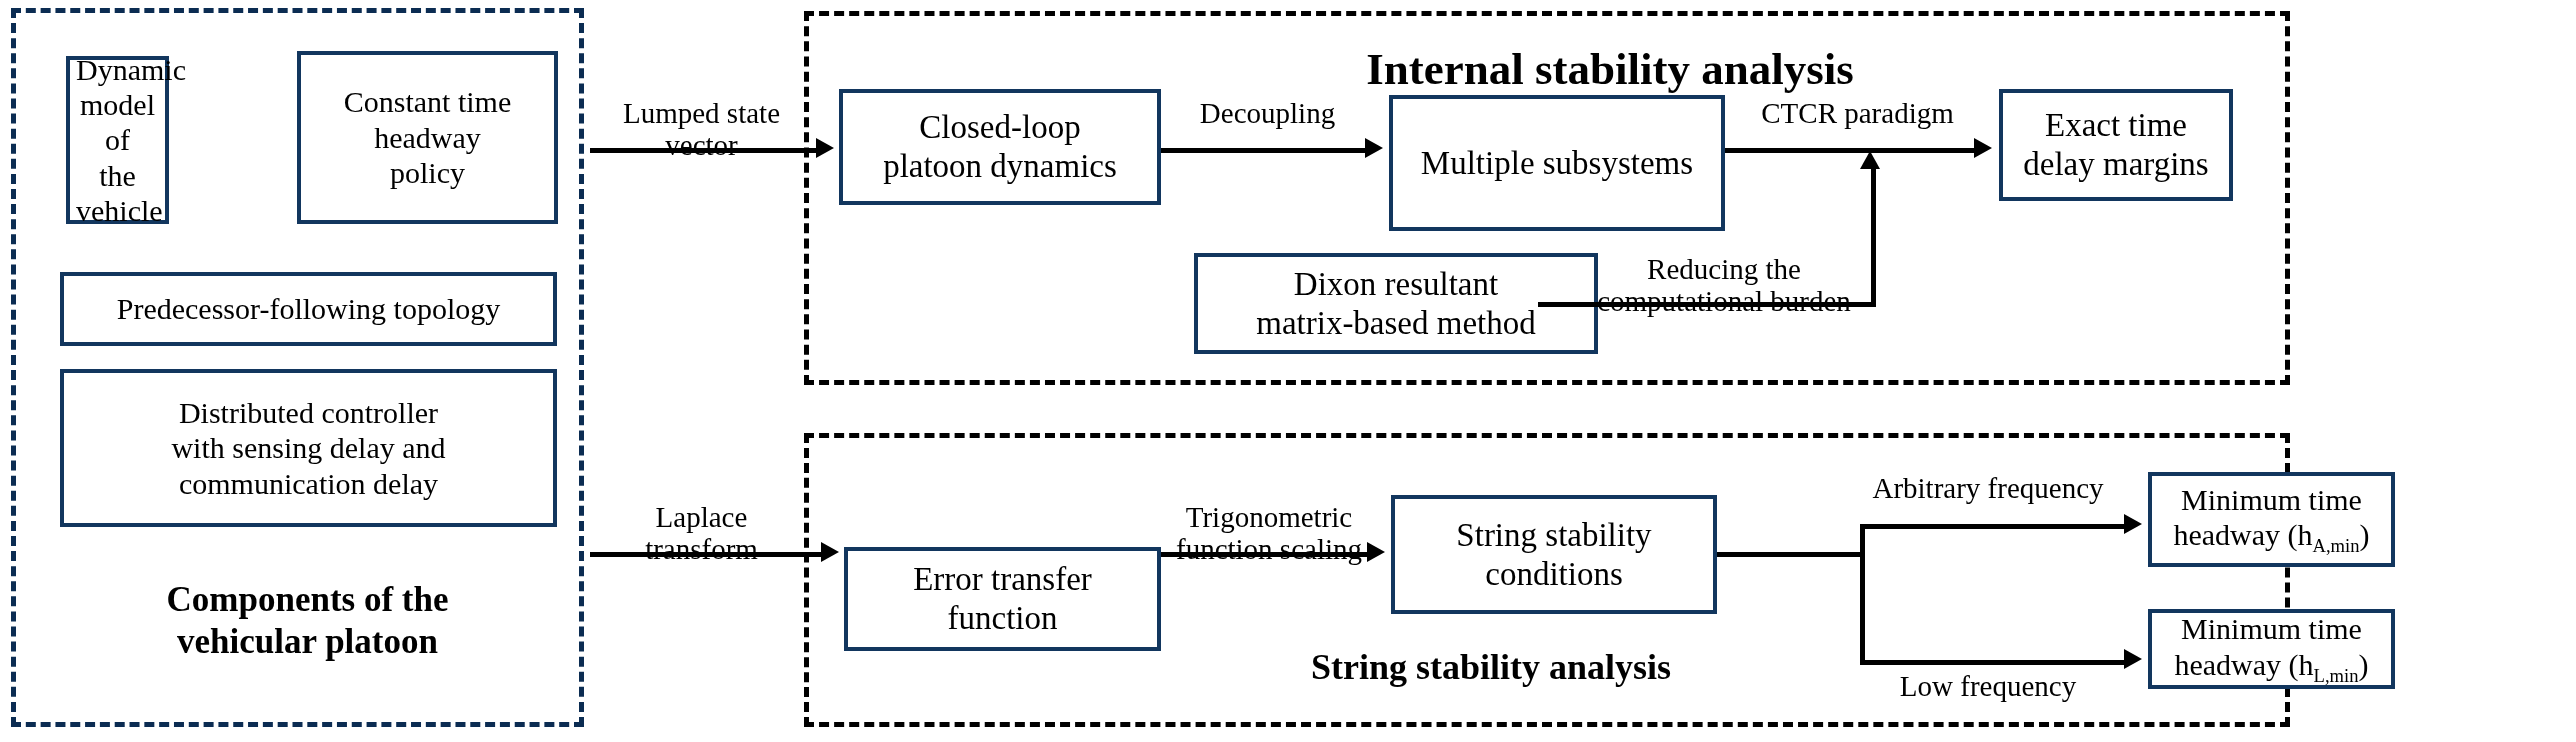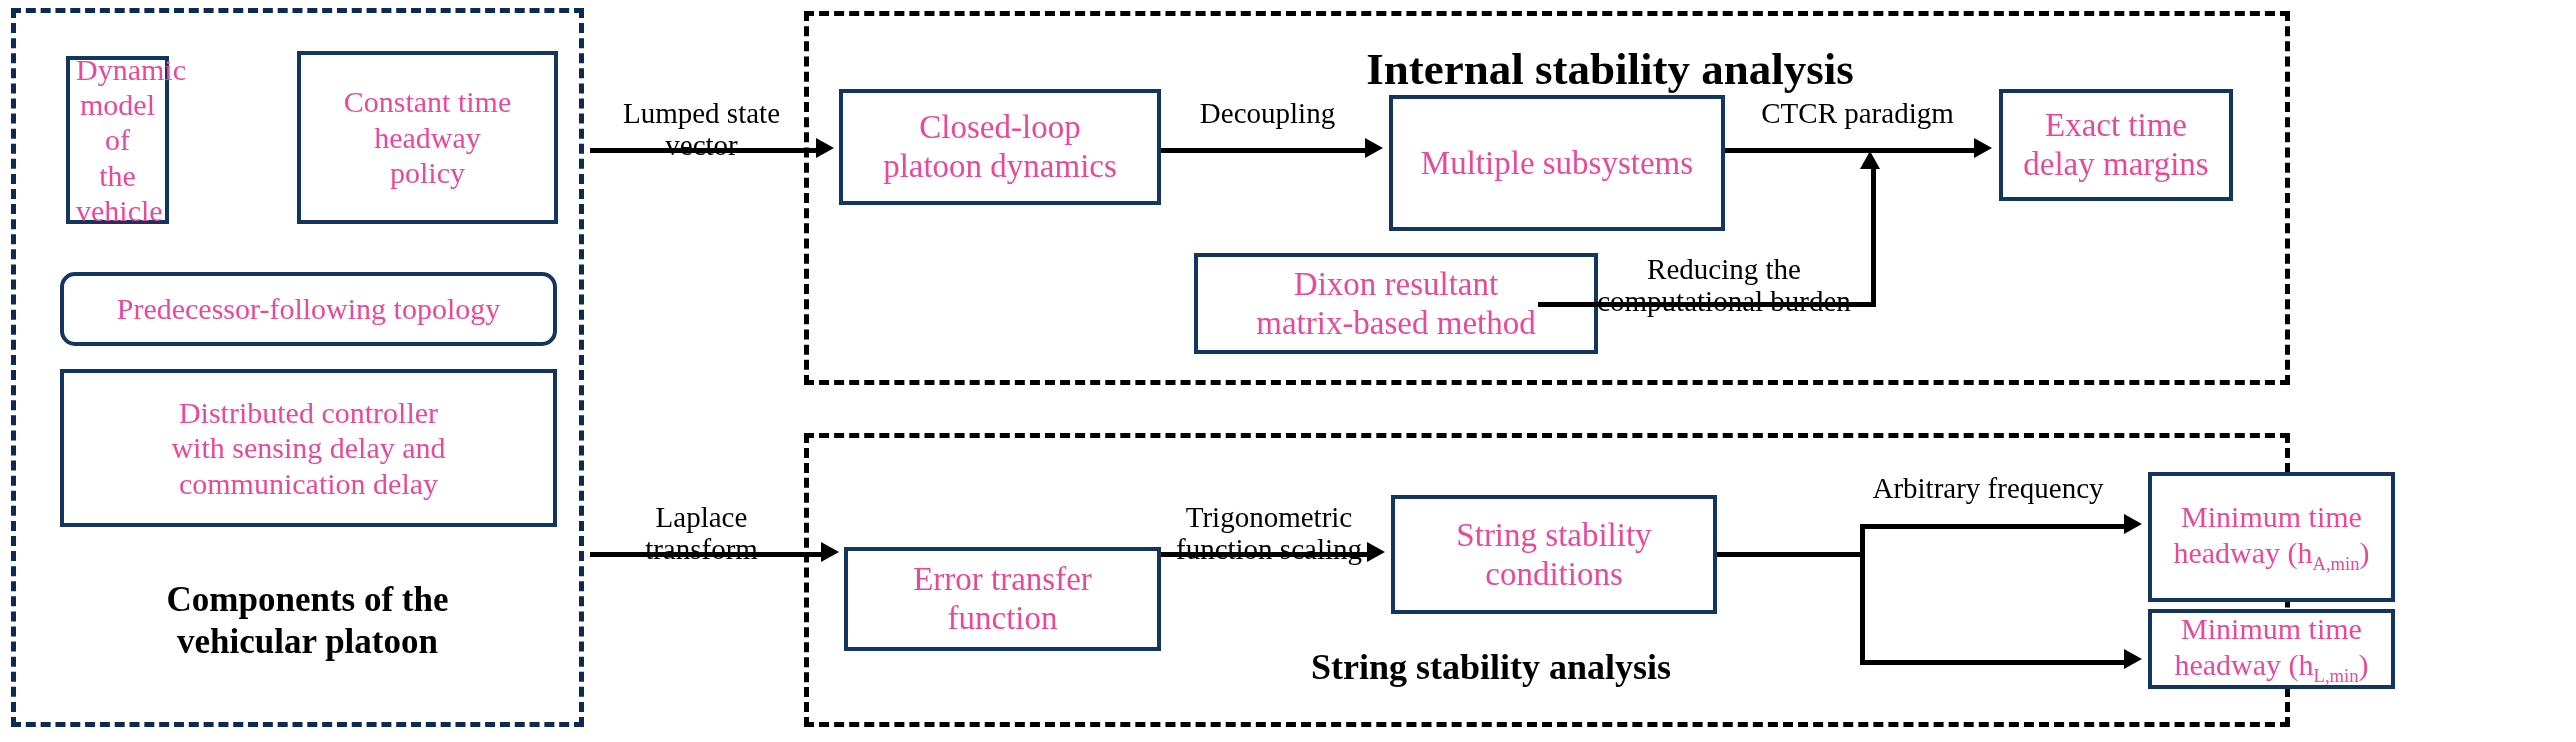--- a/index.html
+++ b/index.html
@@ -32,21 +32,21 @@
   
   .node {
     position: absolute;
     box-sizing: border-box;
     border: 4.2px solid #12365e;
     background: #ffffff;
     display: flex;
     align-items: center;
     justify-content: center;
     text-align: center;
-    color: #ec4899;
+    color: #000000;
     font-size: 33px;
     line-height: 1.18;
     padding: 2.4px 6px;
   }
   .node .txt { display: block; width: 100%; }
 
   
   .group-title {
     position: absolute;
     font-weight: bold;
@@ -108,21 +108,21 @@
 the
 vehicle</span>
   </div>
 
   <div class="node" style="left:297px; top:51px; width:261px; height:173px; font-size:30px;">
     <span class="txt" style="white-space: pre-line;">Constant time
 headway
 policy</span>
   </div>
 
-  <div class="node" style="left:60px; top:272px; width:497px; height:74px; font-size:30px;border-radius:15px;">
+  <div class="node" style="left:60px; top:272px; width:497px; height:74px; font-size:30px;">
     <span class="txt" style="white-space: pre-line;">Predecessor-following topology</span>
   </div>
 
   <div class="node" style="left:60px; top:369px; width:497px; height:158px; font-size:30px;">
     <span class="txt" style="white-space: pre-line;">Distributed controller
 with sensing delay and
 communication delay</span>
   </div>
 
   <div class="group-title" style="left: 36px; top: 579px; width: 543px; white-space: pre-line;">Components of the
@@ -176,21 +176,21 @@
   <div class="node" style="left:844px; top:500px; width:317px; height:104px;margin-top:47px;">
     <span class="txt" style="white-space: pre-line;">Error transfer
 function</span>
   </div>
 
   <div class="node" style="left:1391px; top:495px; width:326px; height:119px;">
     <span class="txt" style="white-space: pre-line;">String stability
 conditions</span>
   </div>
 
-  <div class="node" style="left:2148px; top:472px; width:247px; height:130px; font-size:30px;">
+  <div class="node" style="left:2148px; top:472px; width:247px; height:95px; font-size:30px;">
     <span class="txt">
       <span>Minimum
 time headway (h</span><span class="sub">A,min</span><span>)</span>
     </span>
   </div>
 
   <div class="node" style="left:2148px; top:609px; width:247px; height:80px; font-size:30px;">
     <span class="txt">
       <span>Minimum
 time headway (h</span><span class="sub">L,min</span><span>)</span>
@@ -209,15 +209,16 @@
 
   <div class="hline" style="left:1717px; top:552px; width:148px;"></div>
   <div class="vline" style="left:1860px; top:524px; height:140px;"></div>
 
   <div class="hline" style="left:1860px; top:524px; width:267px;"></div>
   <div class="arrow-r" style="left:2124px; top:514px;"></div>
   <div class="edge-label" style="left: 1846px; top: 472px; width: 284px; white-space: pre-line;">Arbitrary frequency</div>
 
   <div class="hline" style="left:1860px; top:660px; width:267px;"></div>
   <div class="arrow-r" style="left:2124px; top:649px;"></div>
+  <div class="edge-label" style="left: 1846px; top: 670px; width: 284px; white-space: pre-line;">Low frequency</div>
 
 </div>
 
 
 </body></html>

